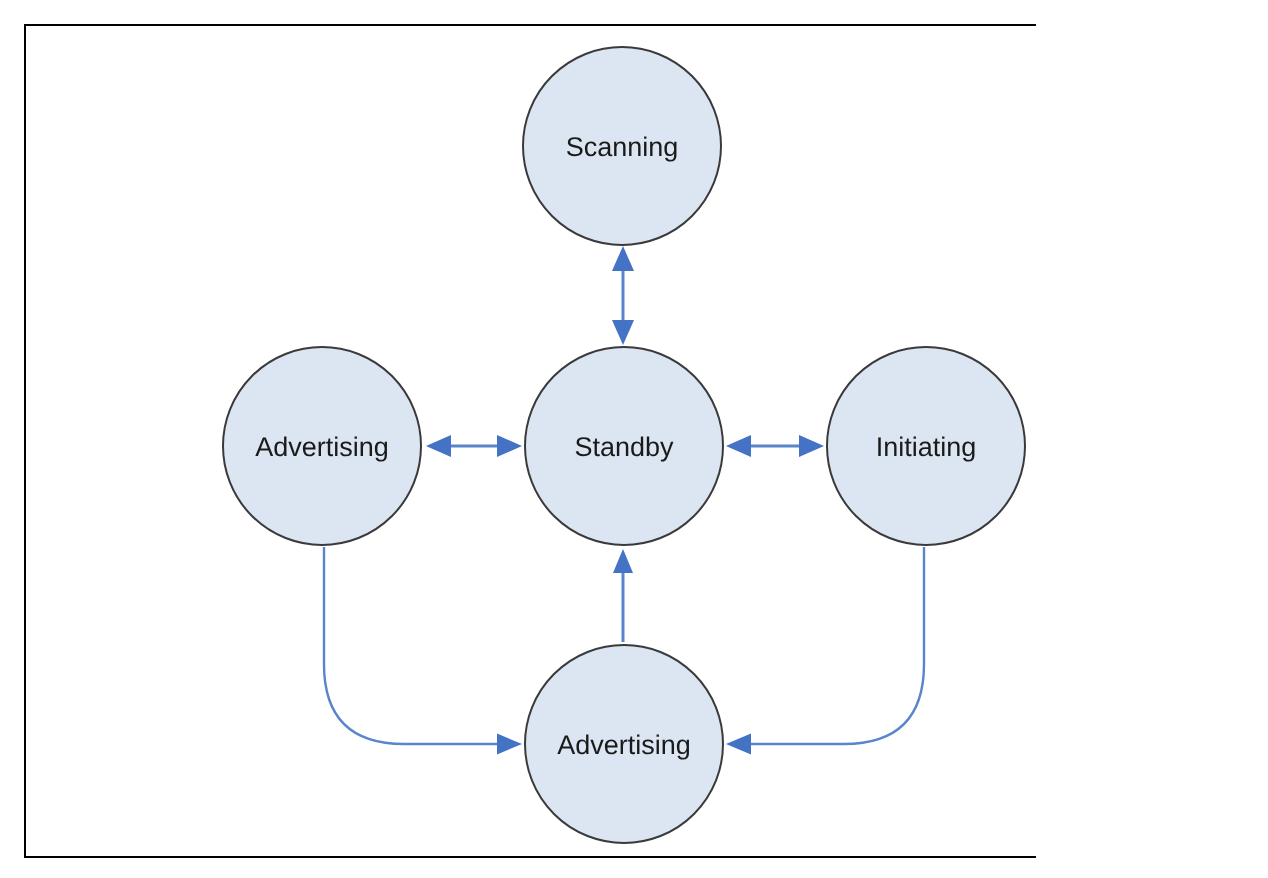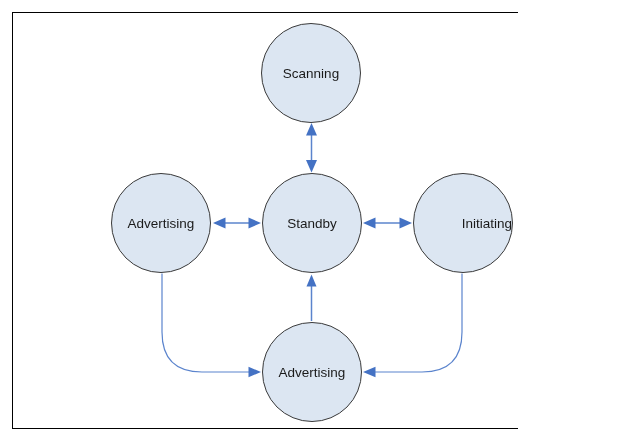--- a/index.html
+++ b/index.html
@@ -66,21 +66,21 @@
     justify-content: center;
   }
   .state-label {
     font-size: 13.5px;
     color: var(--text);
     white-space: nowrap;
   }
   .node-scanning    { left: 261px; top: 23px;  }
   .node-advertising { left: 111px; top: 173px; }
   .node-standby     { left: 262px; top: 173px; }
-  .node-initiating  { left: 413px; top: 173px; justify-content: flex-end; }
+  .node-initiating  { left: 413px; top: 173px; }
   .node-connection  { left: 262px; top: 322px; }
 </style>
 </head>
 <body>
 
 <div class="canvas">
   <div class="frame"></div>
 
   <svg class="arrow-layer" viewBox="0 0 634 439" xmlns="http://www.w3.org/2000/svg">
 

